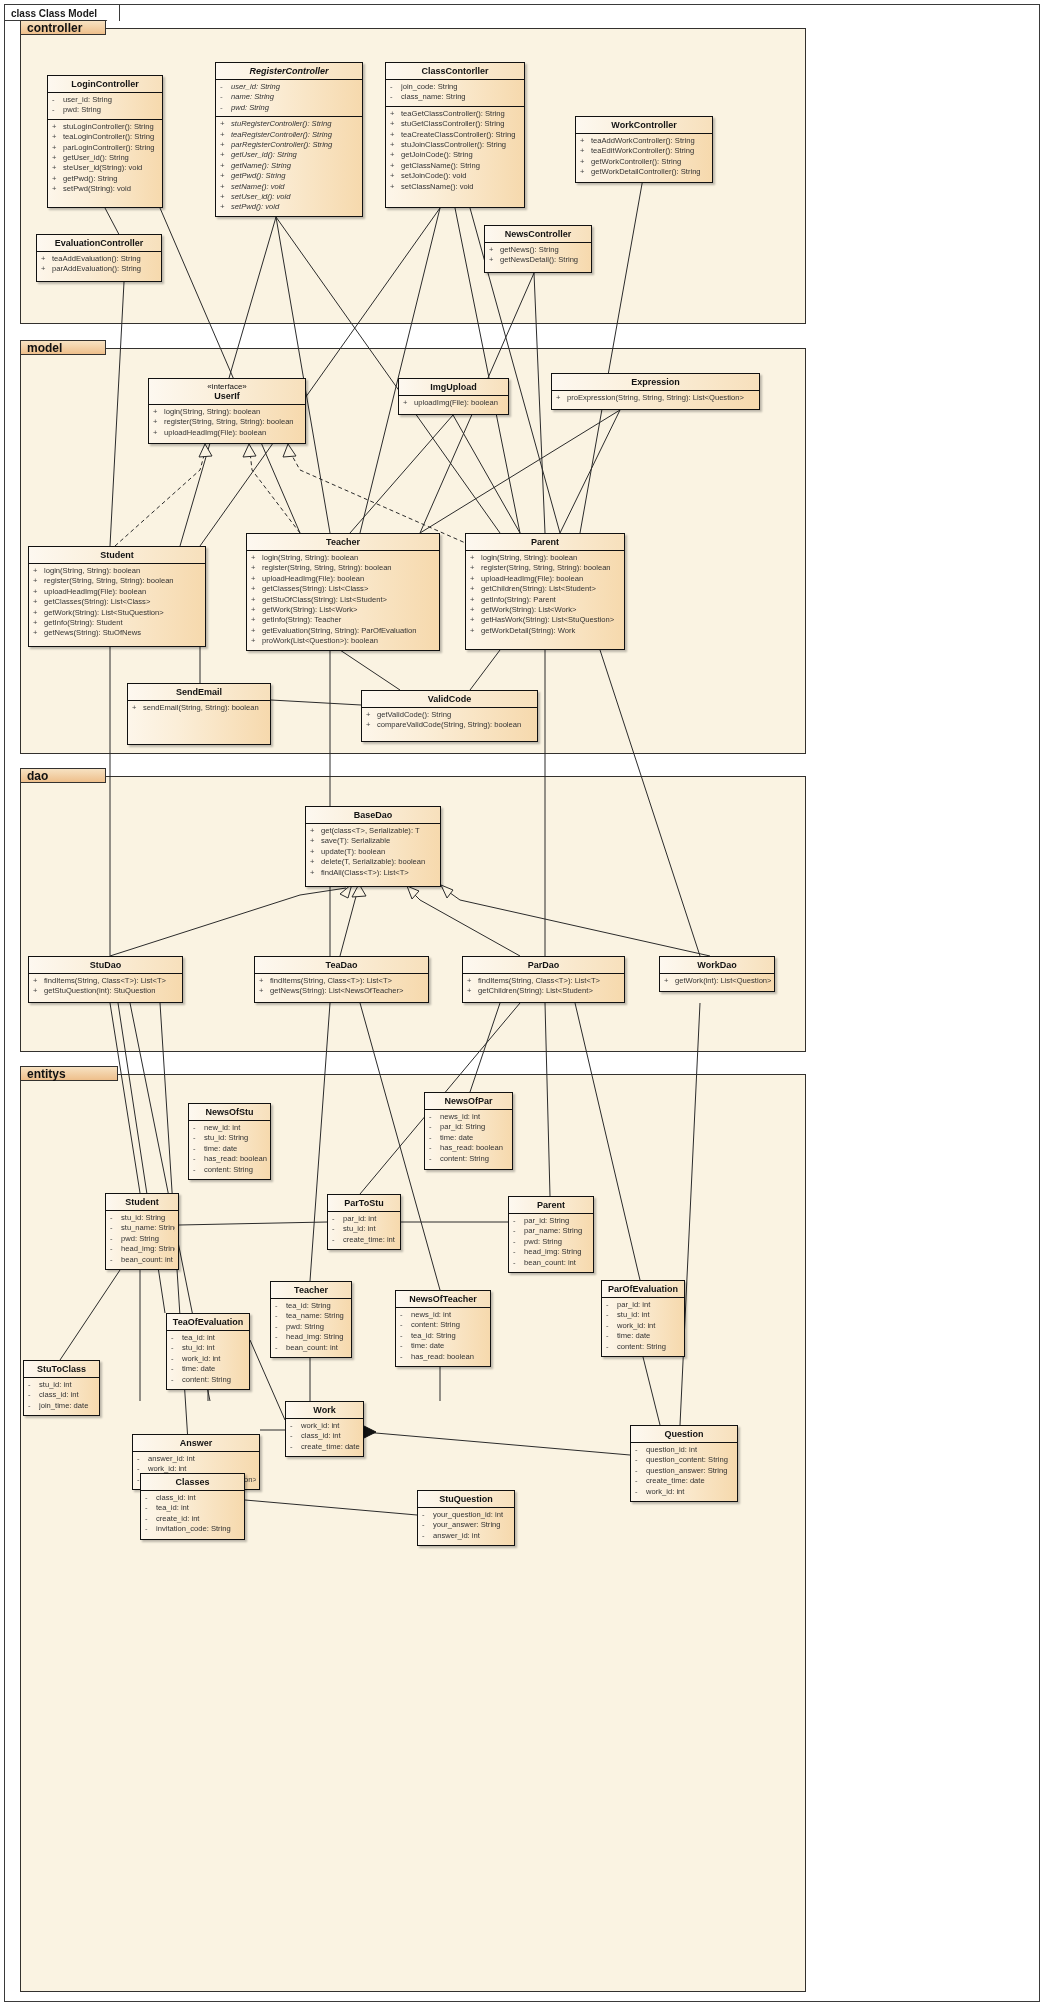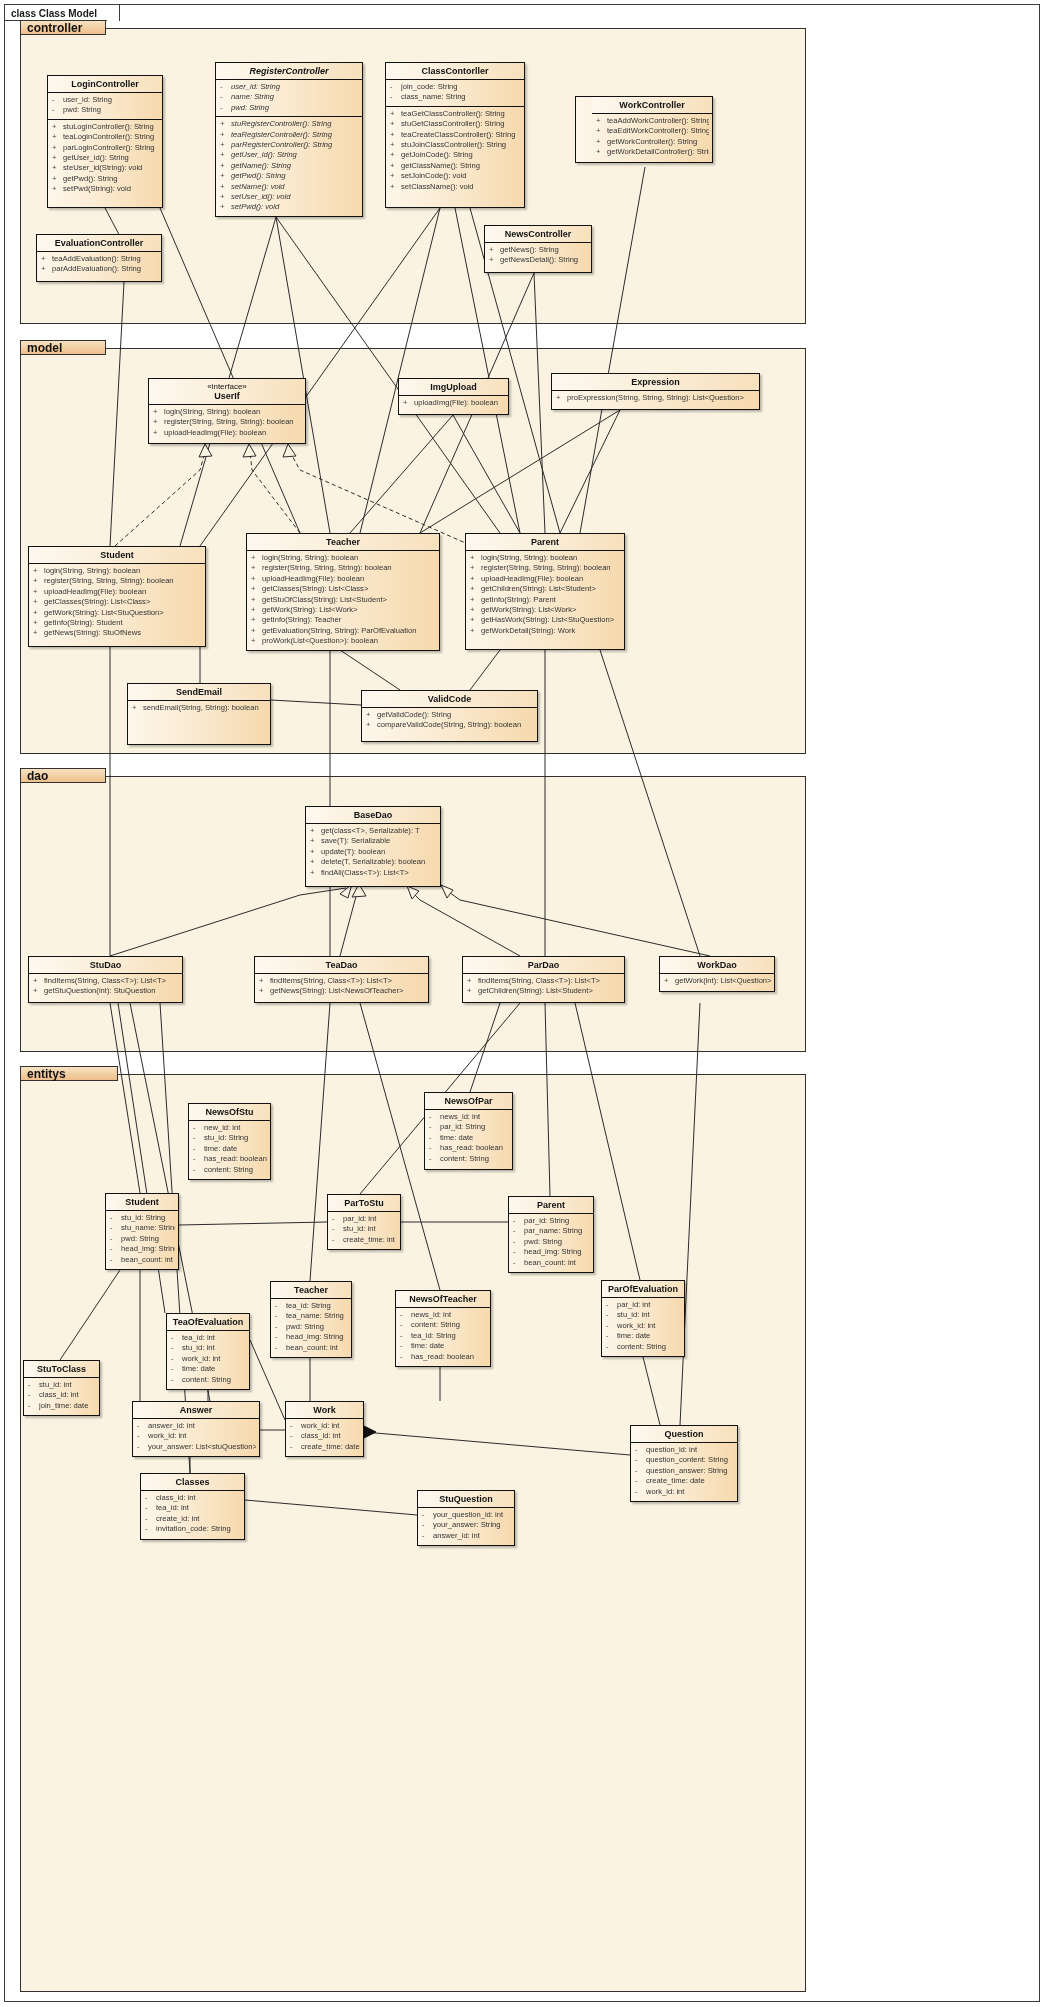--- a/index.html
+++ b/index.html
@@ -270,21 +270,21 @@
           <div class="row">
             <span class="vis">+</span>
             <span class="txt">setJoinCode(): void</span>
           </div>
           <div class="row">
             <span class="vis">+</span>
             <span class="txt">setClassName(): void</span>
           </div>
         </div>
       </div>
-      <div class="cls" style="left: 575px; top: 96px; width: 138px; min-height: 67px; padding-left: 16px;">
+      <div class="cls" style="left: 575px; top: 116px; width: 138px; min-height: 67px;">
         <div class="hd"><span>WorkController</span></div>
         <div class="sec">
           <div class="row">
             <span class="vis">+</span>
             <span class="txt">teaAddWorkController(): String</span>
           </div>
           <div class="row">
             <span class="vis">+</span>
             <span class="txt">teaEditWorkController(): String</span>
           </div>
@@ -792,21 +792,21 @@
           <div class="row">
             <span class="vis">-</span>
             <span class="txt">class_id: int</span>
           </div>
           <div class="row">
             <span class="vis">-</span>
             <span class="txt">join_time: date</span>
           </div>
         </div>
       </div>
-      <div class="cls" style="left: 132px; top: 1401px; width: 128px; min-height: 56px;">
+      <div class="cls" style="left: 132px; top: 1434px; width: 128px; min-height: 56px;">
         <div class="hd"><span>Answer</span></div>
         <div class="sec">
           <div class="row">
             <span class="vis">-</span>
             <span class="txt">answer_id: int</span>
           </div>
           <div class="row">
             <span class="vis">-</span>
             <span class="txt">work_id: int</span>
           </div>

